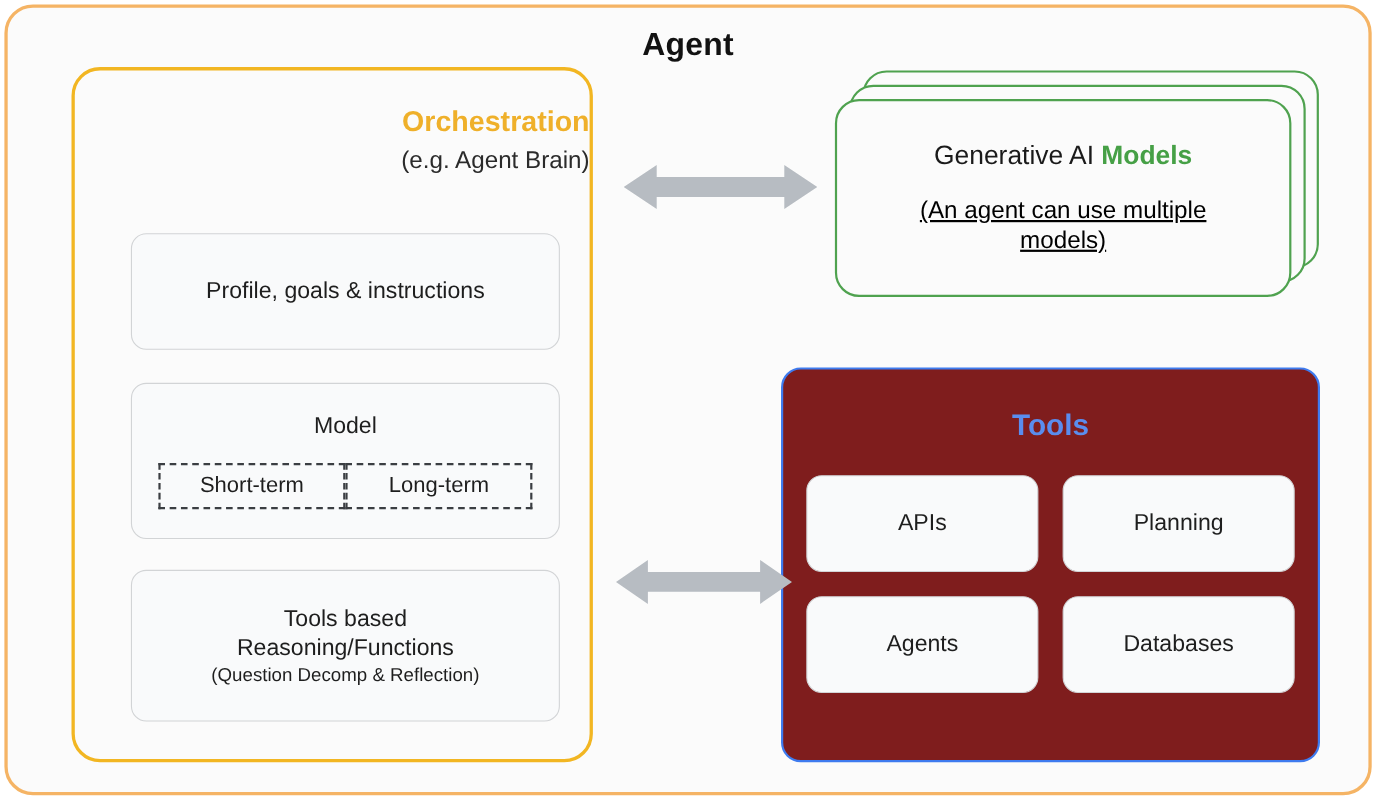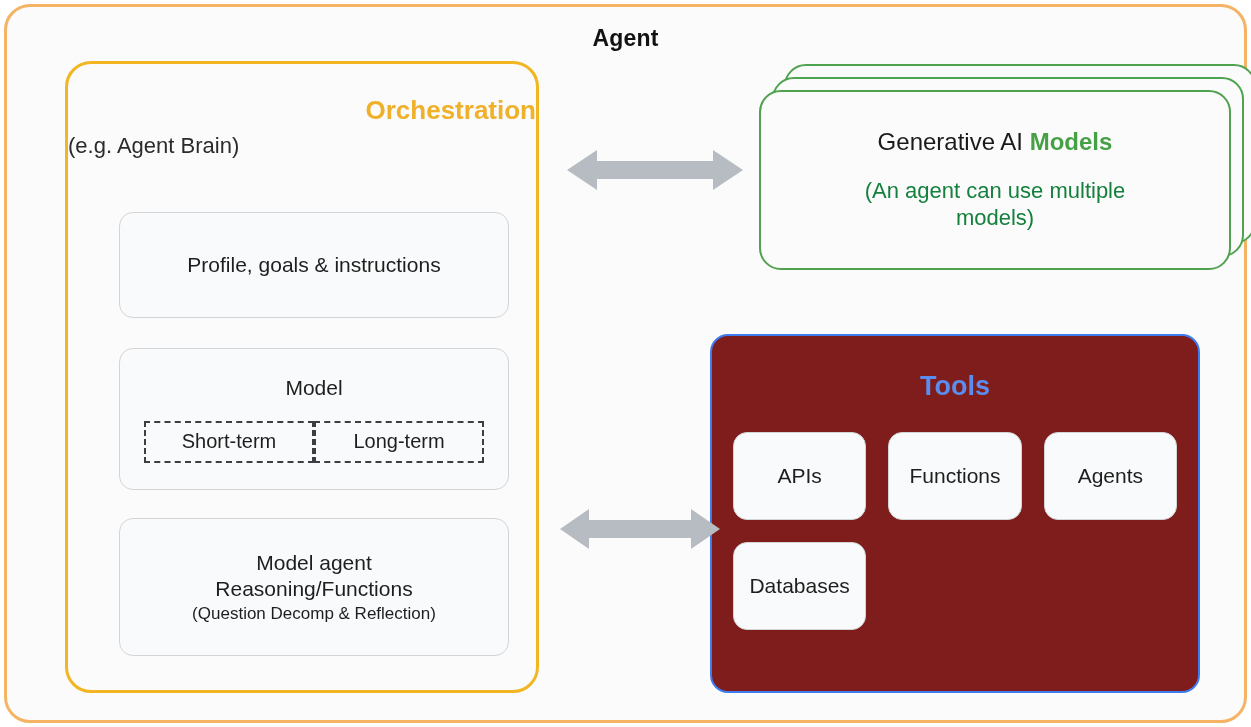--- a/index.html
+++ b/index.html
@@ -22,21 +22,21 @@
     border-radius: 26px;
     background: #FBFBFB;
   }
 
   #agent-title {
     position: absolute;
     left: 0;
     top: 18px;
     width: 100%;
     text-align: center;
-    font-size: 23px;
+    font-size: 29px;
     font-weight: bold;
     color: #121212;
     letter-spacing: 0.2px;
   }
 
   
   #orchestration-panel {
     position: absolute;
     left: 58px;
     top: 54px;
@@ -50,21 +50,21 @@
   #orchestration-title {
     margin-top: 31px;
     text-align: right;
     font-size: 26px;
     font-weight: bold;
     color: #EFB02A;
   }
 
   #orchestration-subtitle {
     margin-top: 7px;
-    text-align: left;
+    text-align: right;
     font-size: 22px;
     color: #2B2B2B;
   }
 
   .orch-card {
     position: absolute;
     left: 51px;
     width: 390px;
     border: 1.6px solid #D2D4D6;
     border-radius: 14px;
@@ -116,21 +116,21 @@
   #models-stack {
     position: absolute;
     left: 752px;
     top: 57px;
     width: 440px;
     height: 222px;
   }
 
   .model-card {
     position: absolute;
-    width: 472px;
+    width: 415px;
     height: 180px;
     border: 2.2px solid #4FA24F;
     border-radius: 22px;
     background: #FBFBFB;
   }
   #model-card-back   { left: 25px; top: 0px;  }
   #model-card-middle { left: 13px; top: 13px; }
   #model-card-front  {
     left: 0px; top: 26px;
     display: flex;
@@ -142,24 +142,25 @@
   #models-title {
     font-size: 24px;
     color: #1A1A1A;
     text-align: center;
   }
   #models-title .accent { color: #46A046; font-weight: bold; }
 
   #models-note {
     margin-top: 22px;
     font-size: 22px;
-    color: #15803d;
+    color: #000000;
     text-align: center;
     line-height: 1.22;
     max-width: 330px;
+    text-decoration: underline;
   }
 
   
   #tools-panel {
     position: absolute;
     left: 703px;
     top: 327px;
     width: 490px;
     height: 359px;
     border: 2.6px solid #3E7BEF;
@@ -172,21 +173,21 @@
     text-align: center;
     font-size: 27px;
     font-weight: bold;
     color: #5A8DEE;
   }
 
   #tools-grid {
     margin: 30px auto 0;
     width: 444px;
     display: grid;
-    grid-template-columns: 1fr 1fr 1fr;
+    grid-template-columns: 1fr 1fr;
     grid-template-rows: 88px 88px;
     gap: 22px 22px;
   }
 
   .tool-card {
     border: 1.6px solid #D2D4D6;
     border-radius: 14px;
     background: #F9FAFB;
     display: flex;
     align-items: center;
@@ -218,21 +219,21 @@
 
     <div class="orch-card" id="card-memory">
       <div class="orch-card-title">Model</div>
       <div id="memory-subrow">
         <div class="memory-chip">Short-term</div>
         <div class="memory-chip">Long-term</div>
       </div>
     </div>
 
     <div class="orch-card" id="card-reason">
-      <div class="orch-card-title">Model agent</div>
+      <div class="orch-card-title">Tools based</div>
       <div class="orch-card-title">Reasoning/Functions</div>
       <div class="reason-note">(Question Decomp &amp; Reflection)</div>
     </div>
   </div>
 
   <div id="models-stack">
     <div class="model-card" id="model-card-back"></div>
     <div class="model-card" id="model-card-middle"></div>
     <div class="model-card" id="model-card-front">
       <div id="models-title"><span>Generative AI </span><span class="accent">Models</span></div>
@@ -240,21 +241,21 @@
         <span>(An agent can use multiple</span>
         <span>models)</span>
       </div>
     </div>
   </div>
 
   <div id="tools-panel">
     <div id="tools-title">Tools</div>
     <div id="tools-grid">
       <div class="tool-card">APIs</div>
-      <div class="tool-card">Functions</div>
+      <div class="tool-card">Planning</div>
       <div class="tool-card">Agents</div>
       <div class="tool-card">Databases</div>
     </div>
   </div>
 
   <svg class="arrow" id="arrow-orchestration-models" width="176" height="44" viewBox="0 0 176 44">
     <polygon points="0,22 30,2 30,13 146,13 146,2 176,22 146,42 146,31 30,31 30,42" fill="#B7BCC2"></polygon>
   </svg>
 
   <svg class="arrow" id="arrow-orchestration-tools" width="160" height="44" viewBox="0 0 160 44">

